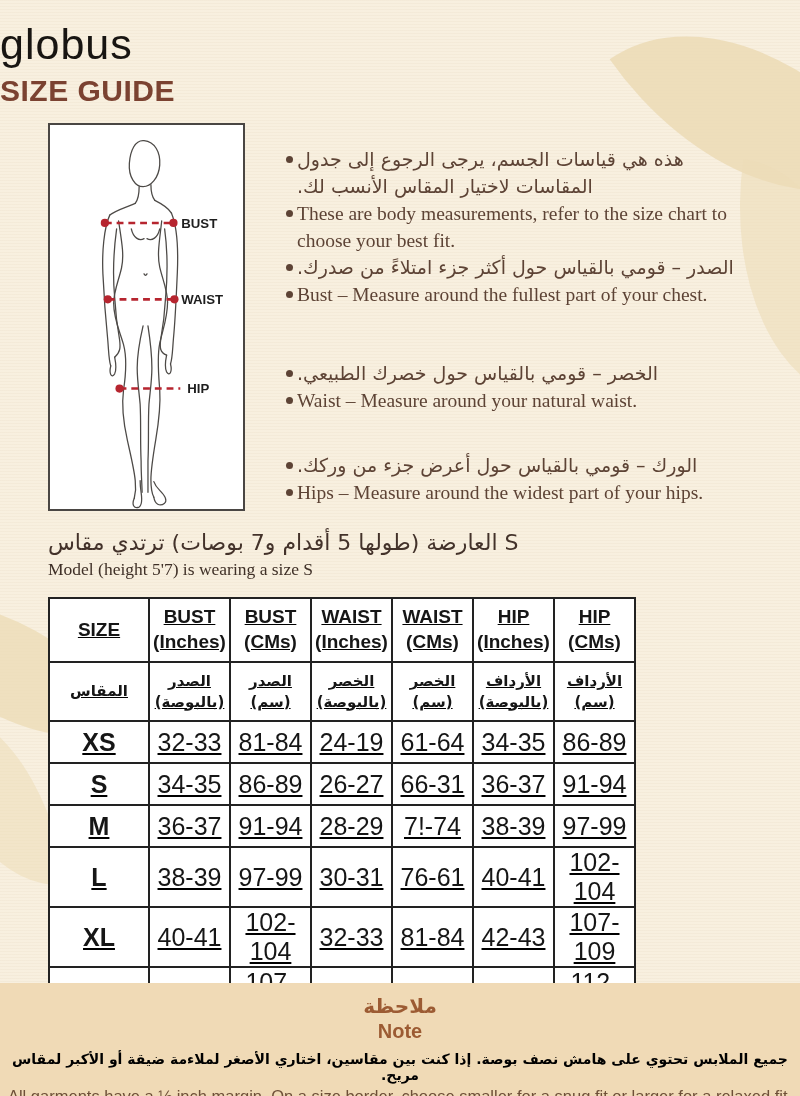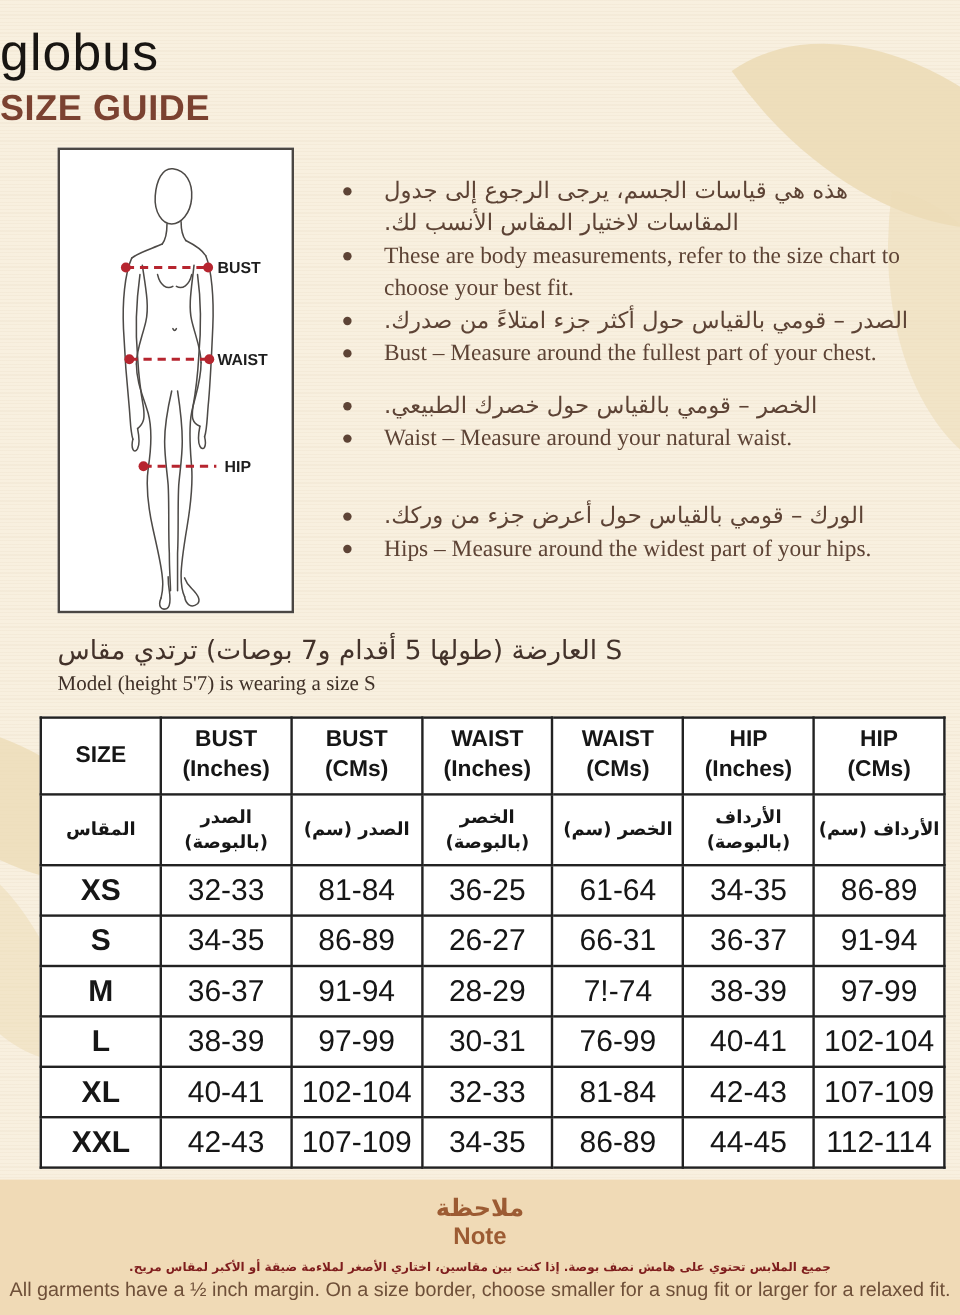--- a/index.html
+++ b/index.html
@@ -22,50 +22,50 @@
   .page-title{position:absolute;top:74px;left:0;right:0;text-align:left;
     font-size:30px;font-weight:700;color:var(--heading,#7b4231);letter-spacing:.5px;}
 
   .figure-box{position:absolute;left:48px;top:123px;width:197px;height:388px;
     background:#ffffff;border:2px solid #4a4643;box-sizing:border-box;}
   .figure-box svg{display:block;width:100%;height:100%;}
 
   .bullets{position:absolute;left:286px;top:146px;width:472px;}
   .bullet-group{margin:0;}
   .bullet-group:nth-child(2){}
-  .bullet-group:nth-child(3){margin-top:17px;}
+  .bullet-group:nth-child(3){margin-top:52px;}
   .bullet-group:nth-child(4){margin-top:38px;}
-  .bullet-row{display:flex;gap:27px;line-height:27px;}
+  .bullet-row{display:flex;gap:4px;line-height:27px;}
   .dot{width:7px;height:7px;border-radius:50%;background:#5d4335;margin-top:10px;flex:none;}
   .btxt{color:var(--body-text,#5d4335);}
   .btxt.ar{font-size:19px;font-weight:500;direction:rtl;text-align:left;flex:1;
     font-family:"DejaVu Sans",sans-serif;}
   .btxt.en{font-size:19.5px;font-family:"Liberation Serif",serif;flex:1;}
 
   .model-caption{position:absolute;left:48px;top:530px;line-height:26px;}
   .cap-ar{font-size:22px;color:#43322a;font-family:"DejaVu Sans",sans-serif;font-weight:400;}
   .cap-en{font-size:17.5px;color:#3f3027;font-family:"Liberation Serif",serif;}
 
-  table.size-table{position:absolute;left:33px;top:597px;width:755px;
-    border-collapse:collapse;table-layout:fixed;background:#ffffff;}
+  table.size-table{position:absolute;left:48px;top:597px;width:588px;
+    border-collapse:collapse;table-layout:fixed;background:#ffffff;text-decoration:underline;}
   table.size-table col.c0{width:100px;}
   table.size-table th,table.size-table td{
     border:2px solid var(--table-border,#222222);text-align:center;vertical-align:middle;
     padding:0;color:#161616;}
   tr.en-h th{height:62px;font-size:19px;font-weight:700;line-height:1.3;}
   tr.ar-h th{height:57px;font-size:15px;font-weight:700;direction:rtl;line-height:1.35;
     font-family:"DejaVu Sans",sans-serif;}
   table.size-table tbody td{height:40px;font-size:25px;font-weight:500;}
   table.size-table tbody td.size-cell{font-weight:700;}
 
   .note-panel{position:absolute;left:0;top:983px;width:800px;height:113px;
     background:var(--note-bg,#f0dab6);text-align:center;box-sizing:border-box;padding-top:11px;}
   .note-h{font-size:20px;font-weight:700;color:var(--note-heading,#9c5b33);line-height:25px;}
   .note-h.ar{font-family:"DejaVu Sans",sans-serif;}
-  .note-ar{font-size:10px;font-weight:700;color:#7f1d1d;margin-top:7px;direction:rtl;
+  .note-ar{font-size:14px;font-weight:700;color:#000000;margin-top:7px;direction:rtl;
     font-family:"DejaVu Sans",sans-serif;}
   .note-en{font-size:16.5px;color:#6e4f38;margin-top:4px;}
 </style>
 </head>
 <body>
 
 <div class="stage">
   <div class="leaf leaf1"></div>
   <div class="leaf leaf2"></div>
   <div class="leaf leaf3"></div>
@@ -234,21 +234,21 @@
             <th>
               <div>الأرداف (سم)</div>
             </th>
           </tr>
         </thead>
       <tbody>
           <tr>
             <td class="size-cell">XS</td>
             <td>32-33</td>
             <td>81-84</td>
-            <td>36-25</td>
+            <td>24-19</td>
             <td>61-64</td>
             <td>34-35</td>
             <td>86-89</td>
           </tr>
           <tr>
             <td class="size-cell">S</td>
             <td>34-35</td>
             <td>86-89</td>
             <td>26-27</td>
             <td>66-31</td>
@@ -262,21 +262,21 @@
             <td>28-29</td>
             <td>7!-74</td>
             <td>38-39</td>
             <td>97-99</td>
           </tr>
           <tr>
             <td class="size-cell">L</td>
             <td>38-39</td>
             <td>97-99</td>
             <td>30-31</td>
-            <td>76-99</td>
+            <td>76-61</td>
             <td>40-41</td>
             <td>102-104</td>
           </tr>
           <tr>
             <td class="size-cell">XL</td>
             <td>40-41</td>
             <td>102-104</td>
             <td>32-33</td>
             <td>81-84</td>
             <td>42-43</td>

